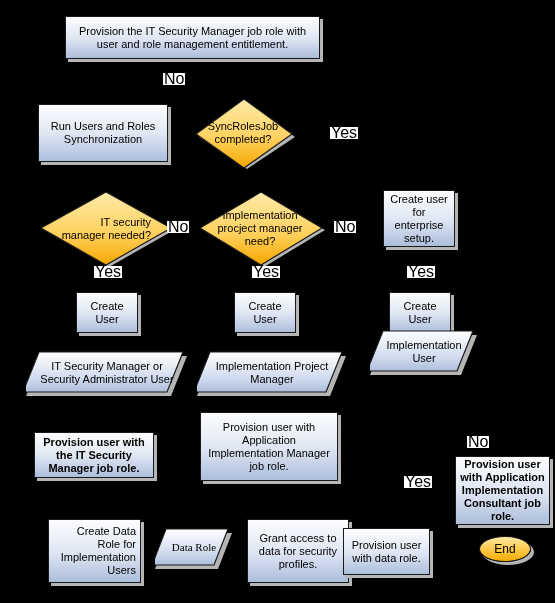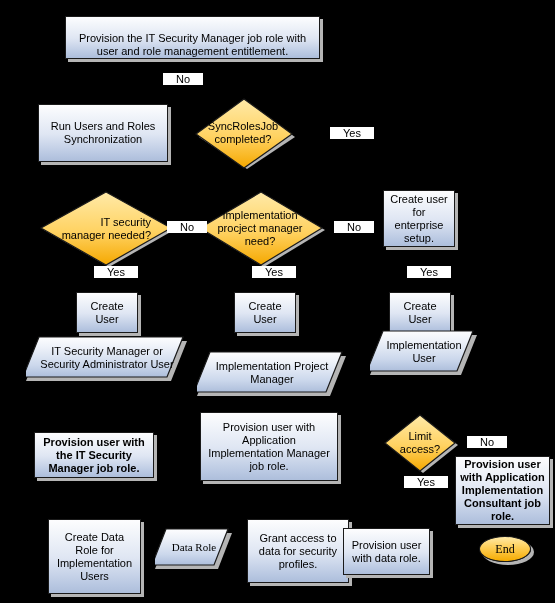--- a/index.html
+++ b/index.html
@@ -56,23 +56,23 @@
   
   .diamond{background:none;border:none;box-shadow:none;}
   .diamond svg{position:absolute;left:0;top:0;}
   .diamond .lbl{position:relative;z-index:2;}
 
   
   .edge-label{
     position:absolute;
     background:#ffffff;
     color:#000;
-    font-size:11px;
+    font-size:16px;
     line-height:12px;
-    padding:0 13px;
+    padding:0 1px;
     z-index:9;
     white-space:nowrap;
   }
 
   
   #wires{position:absolute;left:0;top:0;width:555px;height:603px;z-index:2;}
 </style>
 </head>
 <body>
 
@@ -139,21 +139,21 @@
 
       <path d="M141,548 L158,548" marker-end="url(#arrow)"></path>
       <path d="M229,548 L246,548" marker-end="url(#arrow)"></path>
       <path d="M325,548 L342,548" marker-end="url(#arrow)"></path>
       <path d="M430,548 L478,548" marker-end="url(#arrow)"></path>
 
       <path d="M502,525 L502,535" marker-end="url(#arrow)"></path>
     </g>
   </svg>
 
-  <div class="node box" style="left:65px;top:16px;width:255px;height:43px;align-items:flex-end;">
+  <div class="node box" style="left:65px;top:16px;width:255px;height:43px;">
     <span class="lbl">Provision the IT Security Manager job role with user and role management entitlement.</span>
   </div>
 
   <div class="node box" style="left:38px;top:104px;width:130px;height:58px;">
     <span class="lbl">Run Users and Roles Synchronization</span>
   </div>
 
   <div class="node diamond" style="left:192px;top:98px;width:104px;height:72px;">
     <svg width="104" height="72" viewBox="0 0 104 72" xmlns="http://www.w3.org/2000/svg">
       <defs>
@@ -207,21 +207,21 @@
   <div class="node box" style="left:76px;top:292px;width:62px;height:41px;">
     <span class="lbl">Create User</span>
   </div>
   <div class="node box" style="left:234px;top:292px;width:62px;height:41px;">
     <span class="lbl">Create User</span>
   </div>
   <div class="node box" style="left:389px;top:292px;width:62px;height:41px;">
     <span class="lbl">Create User</span>
   </div>
 
-  <div class="node data-node" style="left:26px;top:336px;width:162px;height:46px;">
+  <div class="node data-node" style="left:26px;top:351px;width:162px;height:46px;">
     <svg width="162" height="46" viewBox="0 0 162 46" xmlns="http://www.w3.org/2000/svg">
       <defs>
           <linearGradient id="pg1" x1="0" y1="0" x2="0" y2="1">
         <stop offset="0%" stop-color="#fdfdfe"></stop>
             <stop offset="25%" stop-color="#eef2f9"></stop>
         <stop offset="70%" stop-color="#ccd8ec"></stop>
             <stop offset="100%" stop-color="#adbedb"></stop>
       </linearGradient>
         </defs>
       <polygon points="16,5 161,5 145,45 0,45" fill="#b5b5b5"></polygon>
@@ -263,40 +263,26 @@
   </div>
 
   <div class="node box" style="left:34px;top:432px;width:120px;height:46px;font-weight:bold;">
     <span class="lbl">Provision user with the IT Security Manager job role.</span>
   </div>
 
   <div class="node box" style="left:200px;top:412px;width:138px;height:69px;">
     <span class="lbl">Provision user with Application Implementation Manager  job role.</span>
   </div>
 
-  <div class="node diamond" style="left:383px;top:414px;width:76px;height:60px;">
-    <svg width="76" height="60" viewBox="0 0 76 60" xmlns="http://www.w3.org/2000/svg">
-      <defs>
-          <linearGradient id="dg4" x1="0" y1="0" x2="0" y2="1">
-        <stop offset="0%" stop-color="#ffeaa8"></stop>
-            <stop offset="55%" stop-color="#ffd261"></stop>
-            <stop offset="100%" stop-color="#f5a800"></stop>
-      </linearGradient>
-        </defs>
-      <polygon points="40,4 75,31 40,59 5,31" fill="#b5b5b5"></polygon>
-      <polygon points="37,1 72,29 37,57 2,29" fill="url(#dg4)" stroke="#1a1a1a" stroke-width="1.2"></polygon>
-    </svg>
-    <span class="lbl" style="margin-top:-2px;margin-left:-2px;width:64px;">Limit access?</span>
-  </div>
 
   <div class="node box" style="left:455px;top:456px;width:95px;height:69px;font-weight:bold;">
     <span class="lbl">Provision user with Application Implementation Consultant job role.</span>
   </div>
 
-  <div class="node box" style="left:48px;top:519px;width:93px;height:75px;">
+  <div class="node box" style="left:48px;top:519px;width:93px;height:64px;text-align:right;">
     <span class="lbl">Create Data Role for Implementation Users</span>
   </div>
 
   <div class="node data-node" style="left:155px;top:528px;width:78px;height:42px;">
     <svg width="78" height="42" viewBox="0 0 78 42" xmlns="http://www.w3.org/2000/svg">
       <defs>
           <linearGradient id="pg4" x1="0" y1="0" x2="0" y2="1">
         <stop offset="0%" stop-color="#fdfdfe"></stop>
             <stop offset="25%" stop-color="#eef2f9"></stop>
         <stop offset="70%" stop-color="#ccd8ec"></stop>
@@ -310,21 +296,21 @@
   </div>
 
   <div class="node box" style="left:247px;top:519px;width:102px;height:64px;">
     <span class="lbl">Grant access to data for security profiles.</span>
   </div>
 
   <div class="node box" style="left:343px;top:528px;width:87px;height:47px;">
     <span class="lbl">Provision user with data role.</span>
   </div>
 
-  <div class="node terminator" style="left:479px;top:536px;width:52px;height:26px;font-family:Liberation Serif, serif;">
+  <div class="node terminator" style="left:479px;top:536px;width:52px;height:26px;">
     <span class="lbl">End</span>
   </div>
 
   <div class="edge-label" style="left:163px;top:73px;">No</div>
   <div class="edge-label" style="left:330px;top:127px;">Yes</div>
   <div class="edge-label" style="left:167px;top:221px;">No</div>
   <div class="edge-label" style="left:94px;top:266px;">Yes</div>
   <div class="edge-label" style="left:334px;top:221px;">No</div>
   <div class="edge-label" style="left:252px;top:266px;">Yes</div>
   <div class="edge-label" style="left:407px;top:266px;">Yes</div>

